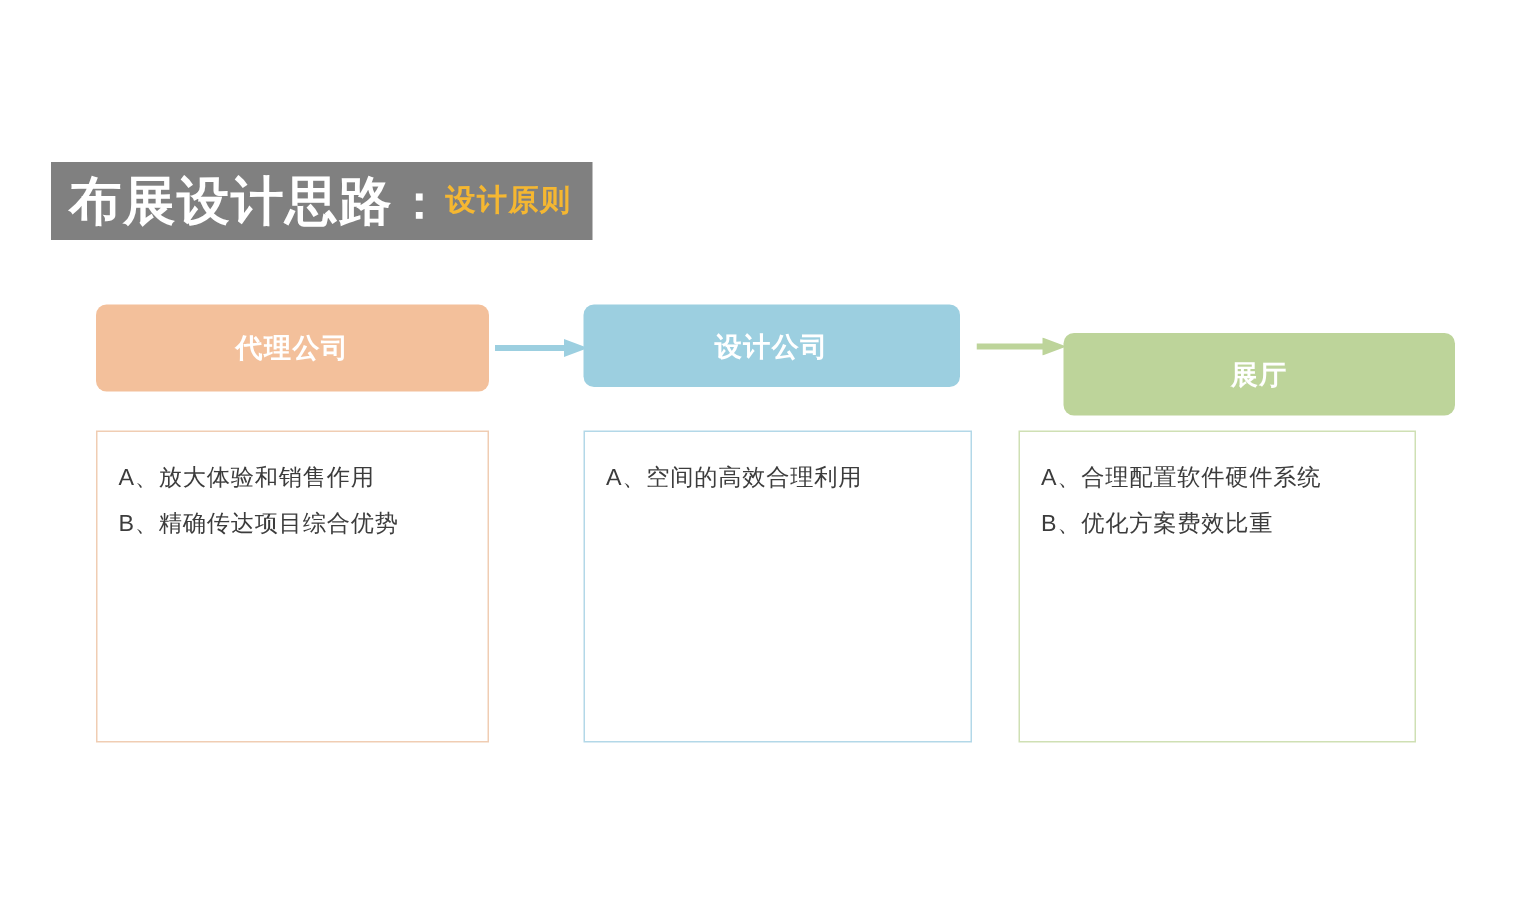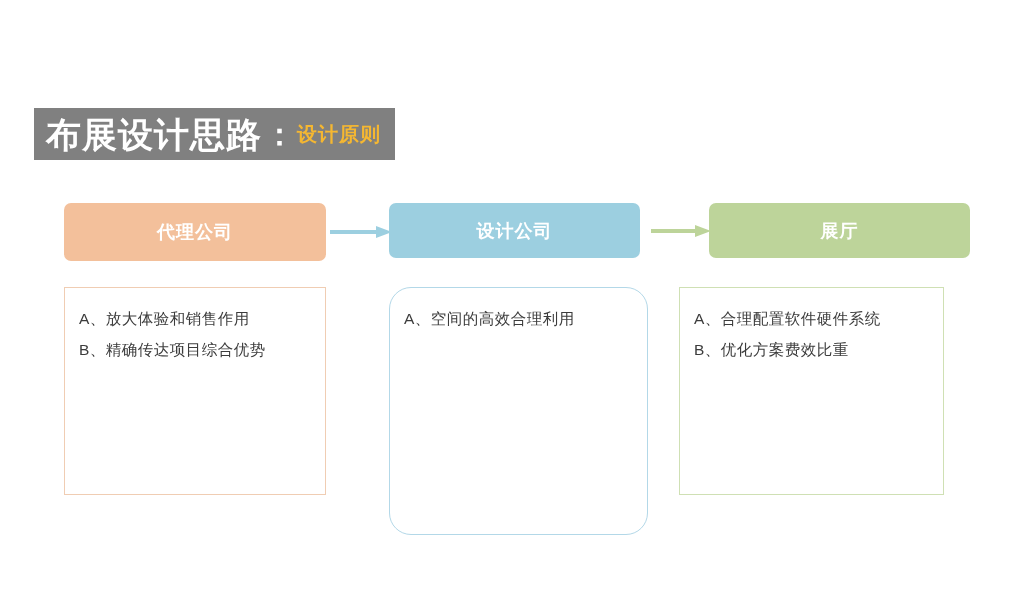--- a/index.html
+++ b/index.html
@@ -88,21 +88,21 @@
   }
 
   
   #col2 { left: 389px; width: 251px; }
   #col2 .col-head {
     width: 251px; height: 55px;
     background: #9ccfe0;
   }
 
   
-  #col3 { left: 709px; width: 261px; }
+  #col3 { left: 709px; width: 261px; margin-top: 19px; }
   #col3 .col-head {
     width: 261px; height: 55px;
     background: #bdd49a;
   }
 
   
   .arrow {
     position: absolute;
     height: 12px;
     display: block;
@@ -135,21 +135,21 @@
 <div class="col-body" style="left:64px;top:287px;width:262px;height:208px;border-color:#f0cdb3;">
   <p>A、放大体验和销售作用</p>
   <p>B、精确传达项目综合优势</p>
 </div>
 
 <div class="col" id="col2">
   <div class="col-head">
     <span>设计公司</span>
   </div>
 </div>
-<div class="col-body" style="left:389px;top:287px;width:259px;height:248px;border-color:#b3d8e8;border-radius:22px;">
+<div class="col-body" style="left:389px;top:287px;width:259px;height:208px;border-color:#b3d8e8;">
   <p>A、空间的高效合理利用</p>
 </div>
 
 <div class="col" id="col3">
   <div class="col-head">
     <span>展厅</span>
   </div>
 </div>
 <div class="col-body" style="left:679px;top:287px;width:265px;height:208px;border-color:#cfe0b4;">
   <p>A、合理配置软件硬件系统</p>

